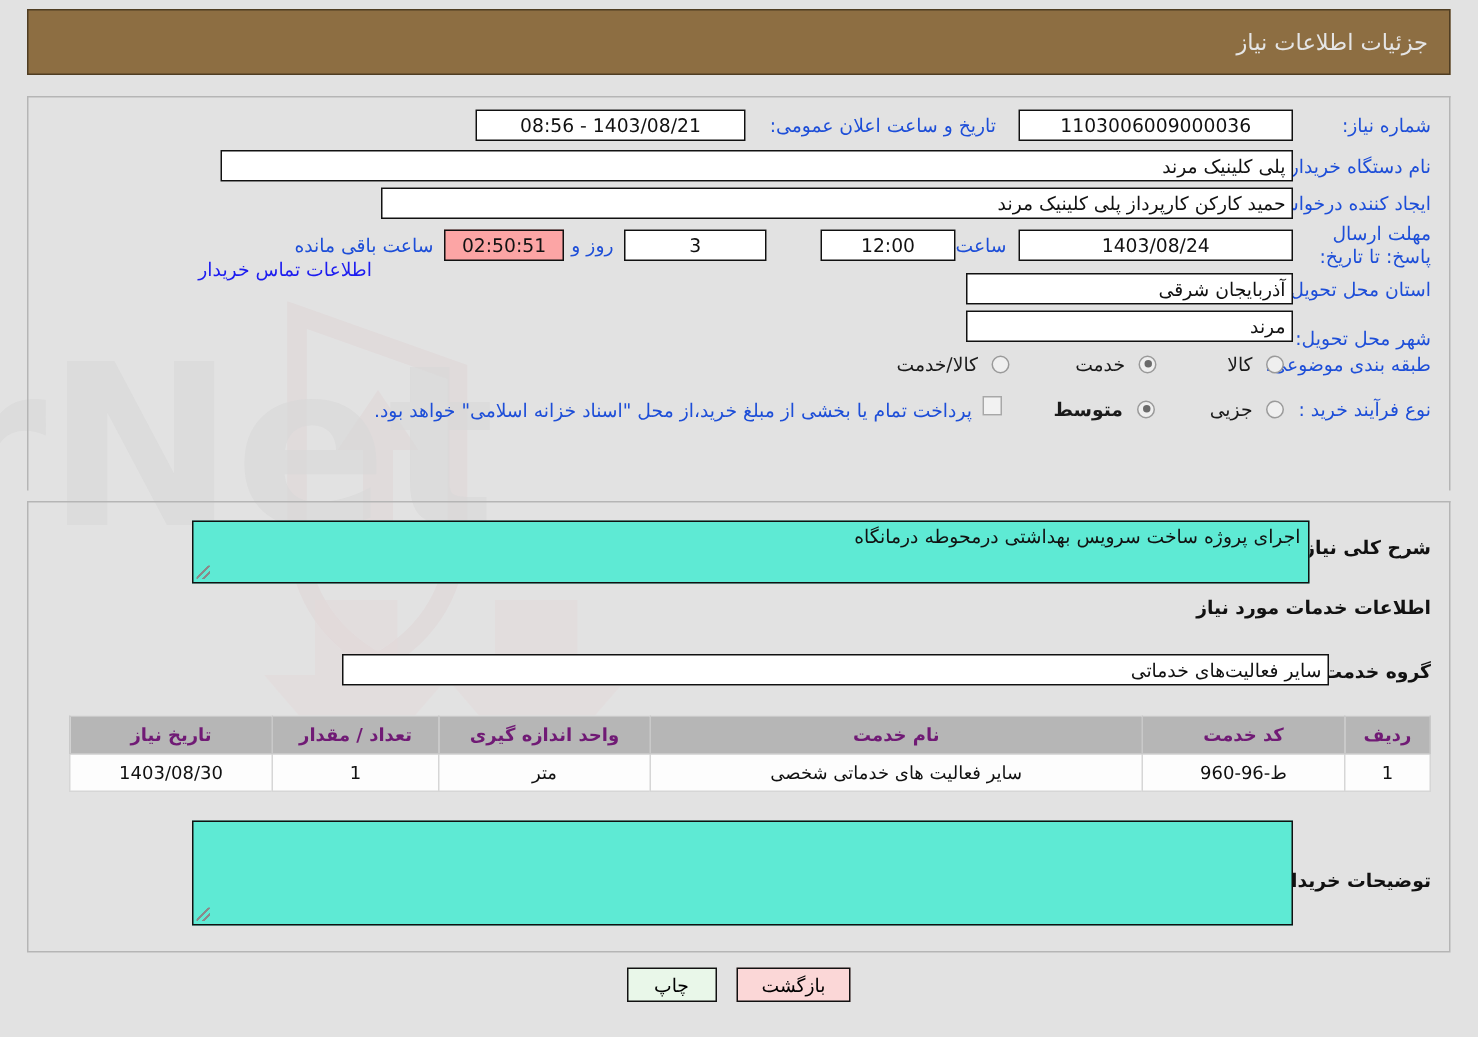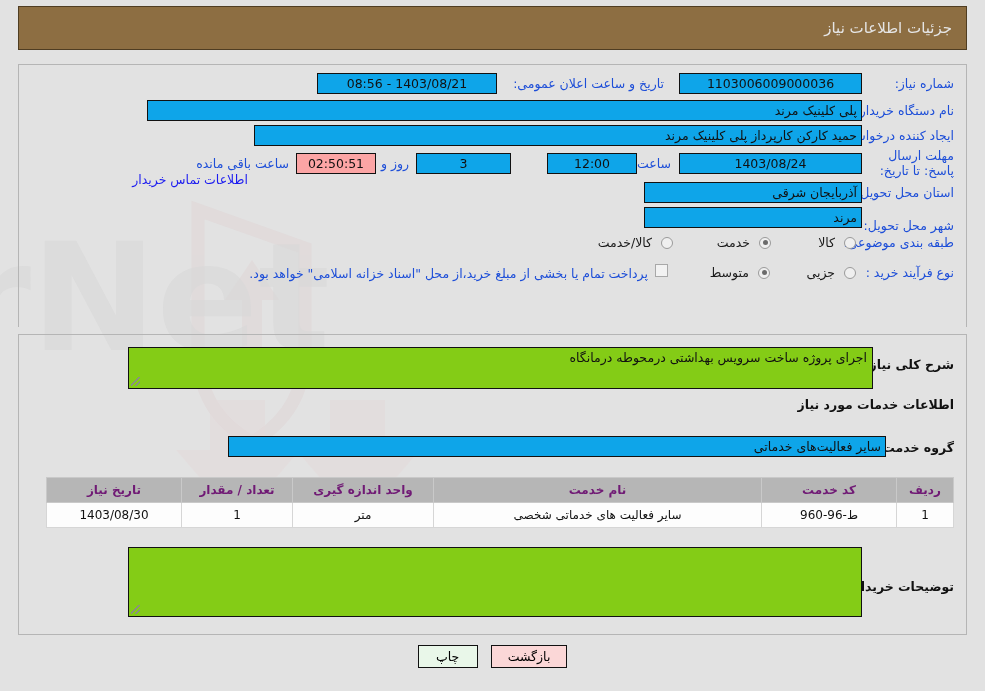--- a/index.html
+++ b/index.html
@@ -71,21 +71,21 @@
 
   .lbl {
     font-size: 12.5px;
     color: #1d4ed8;
     white-space: nowrap;
     text-align: right;
   }
 
   .fld {
     position: absolute;
-    background: #0ea5e9;
+    background: #ffffff;
     border: 1px solid #111111;
     box-sizing: border-box;
     height: 21px;
     line-height: 19px;
     font-size: 12.5px;
     color: #111;
     padding: 0 4px;
     overflow: hidden;
     white-space: nowrap;
   }
@@ -137,21 +137,21 @@
     position: absolute;
     left: 18px; top: 334px;
     width: 949px; height: 300px;
     box-sizing: border-box;
     border: 1px solid #b5b5b5;
     border-bottom: none;
   }
 
   .ta {
     position: absolute;
-    background: #84cc16;
+    background: #5eead4;
     border: 1px solid #111;
     box-sizing: border-box;
     font-size: 12.5px;
     color: #111;
     padding: 2px 5px;
     text-align: right;
     overflow: hidden;
   }
   .ta::after {
     content: "";
@@ -299,21 +299,21 @@
       <span class="rl">کالا/خدمت</span>
     </div>
 
     <div class="abs lbl" style="right:12px; top:200px;">نوع فرآیند خرید :</div>
 
     <div class="radio-wrap" style="right:110px; top:199px;">
       <span class="radio"></span>
       <span class="rl">جزیی</span>
     </div>
 
-    <div class="radio-wrap" style="right:196px; top:199px;">
+    <div class="radio-wrap" style="right:196px; top:199px;font-weight:bold;">
       <span class="radio on"></span>
       <span class="rl">متوسط</span>
     </div>
 
     <div class="abs" style="right:298px; top:198px;">
       <span class="chk"></span>
     </div>
     <div class="abs lbl" style="right:318px; top:201px;">پرداخت تمام یا بخشی از مبلغ خرید،از محل "اسناد خزانه اسلامی" خواهد بود.</div>
   </div>
 

